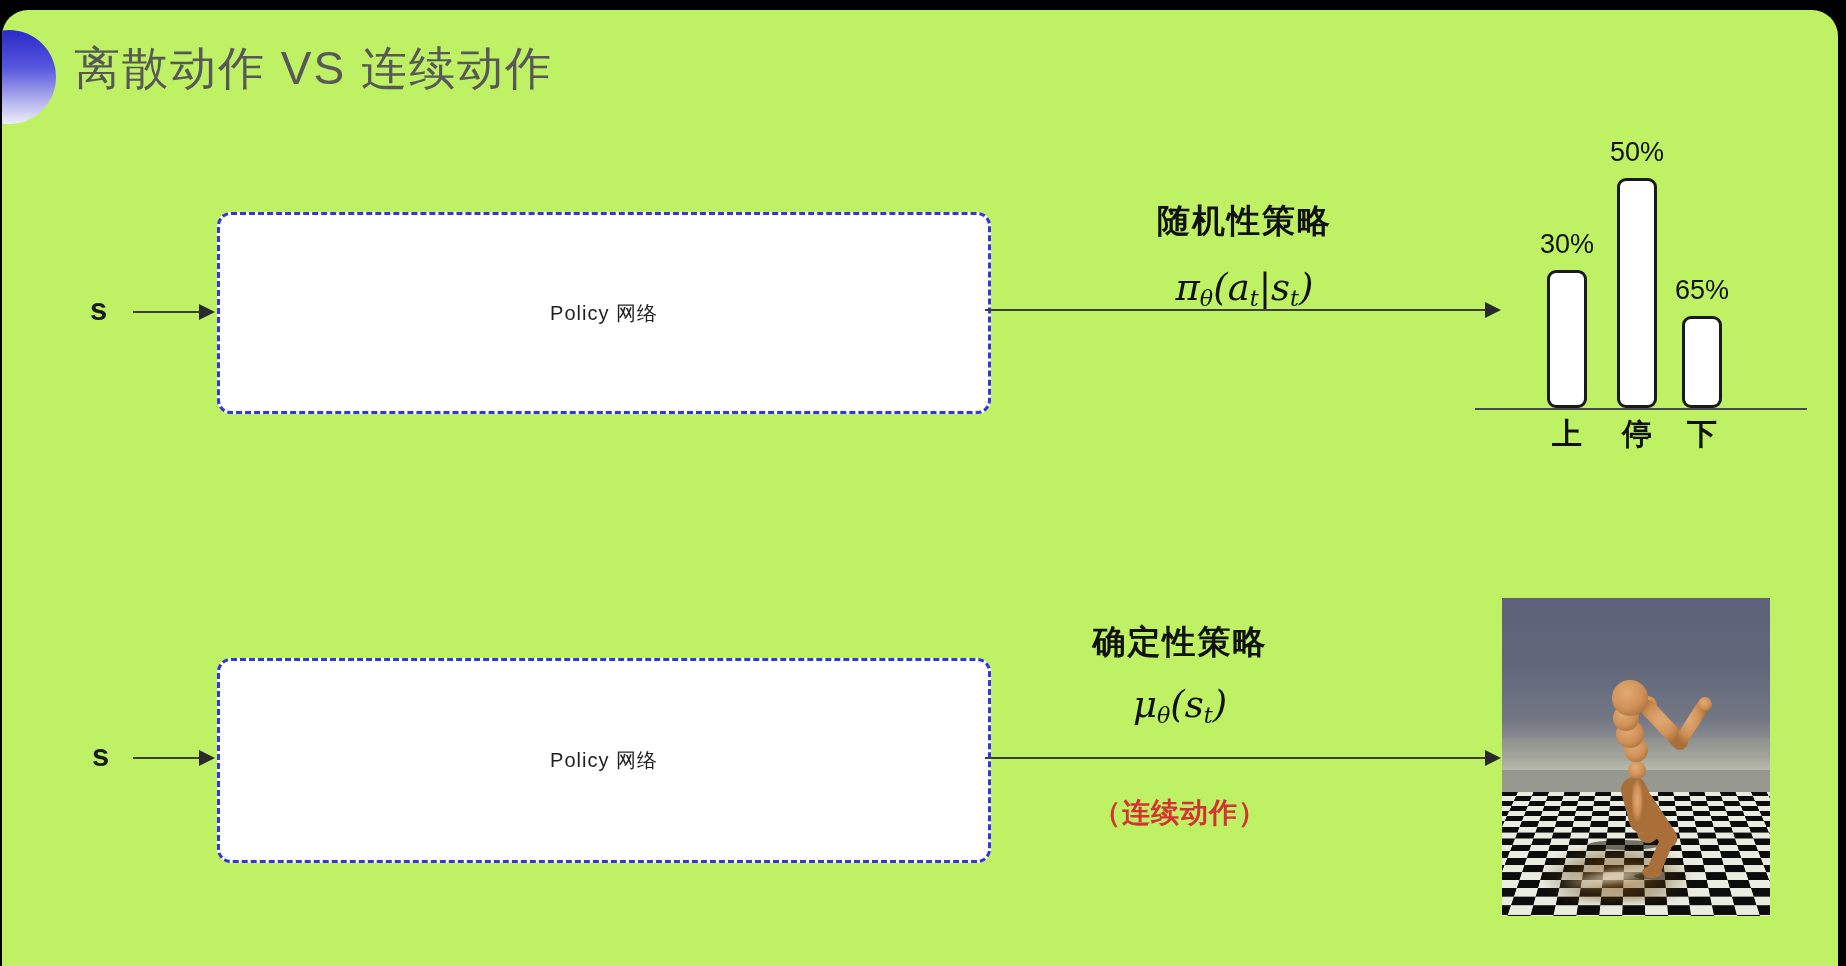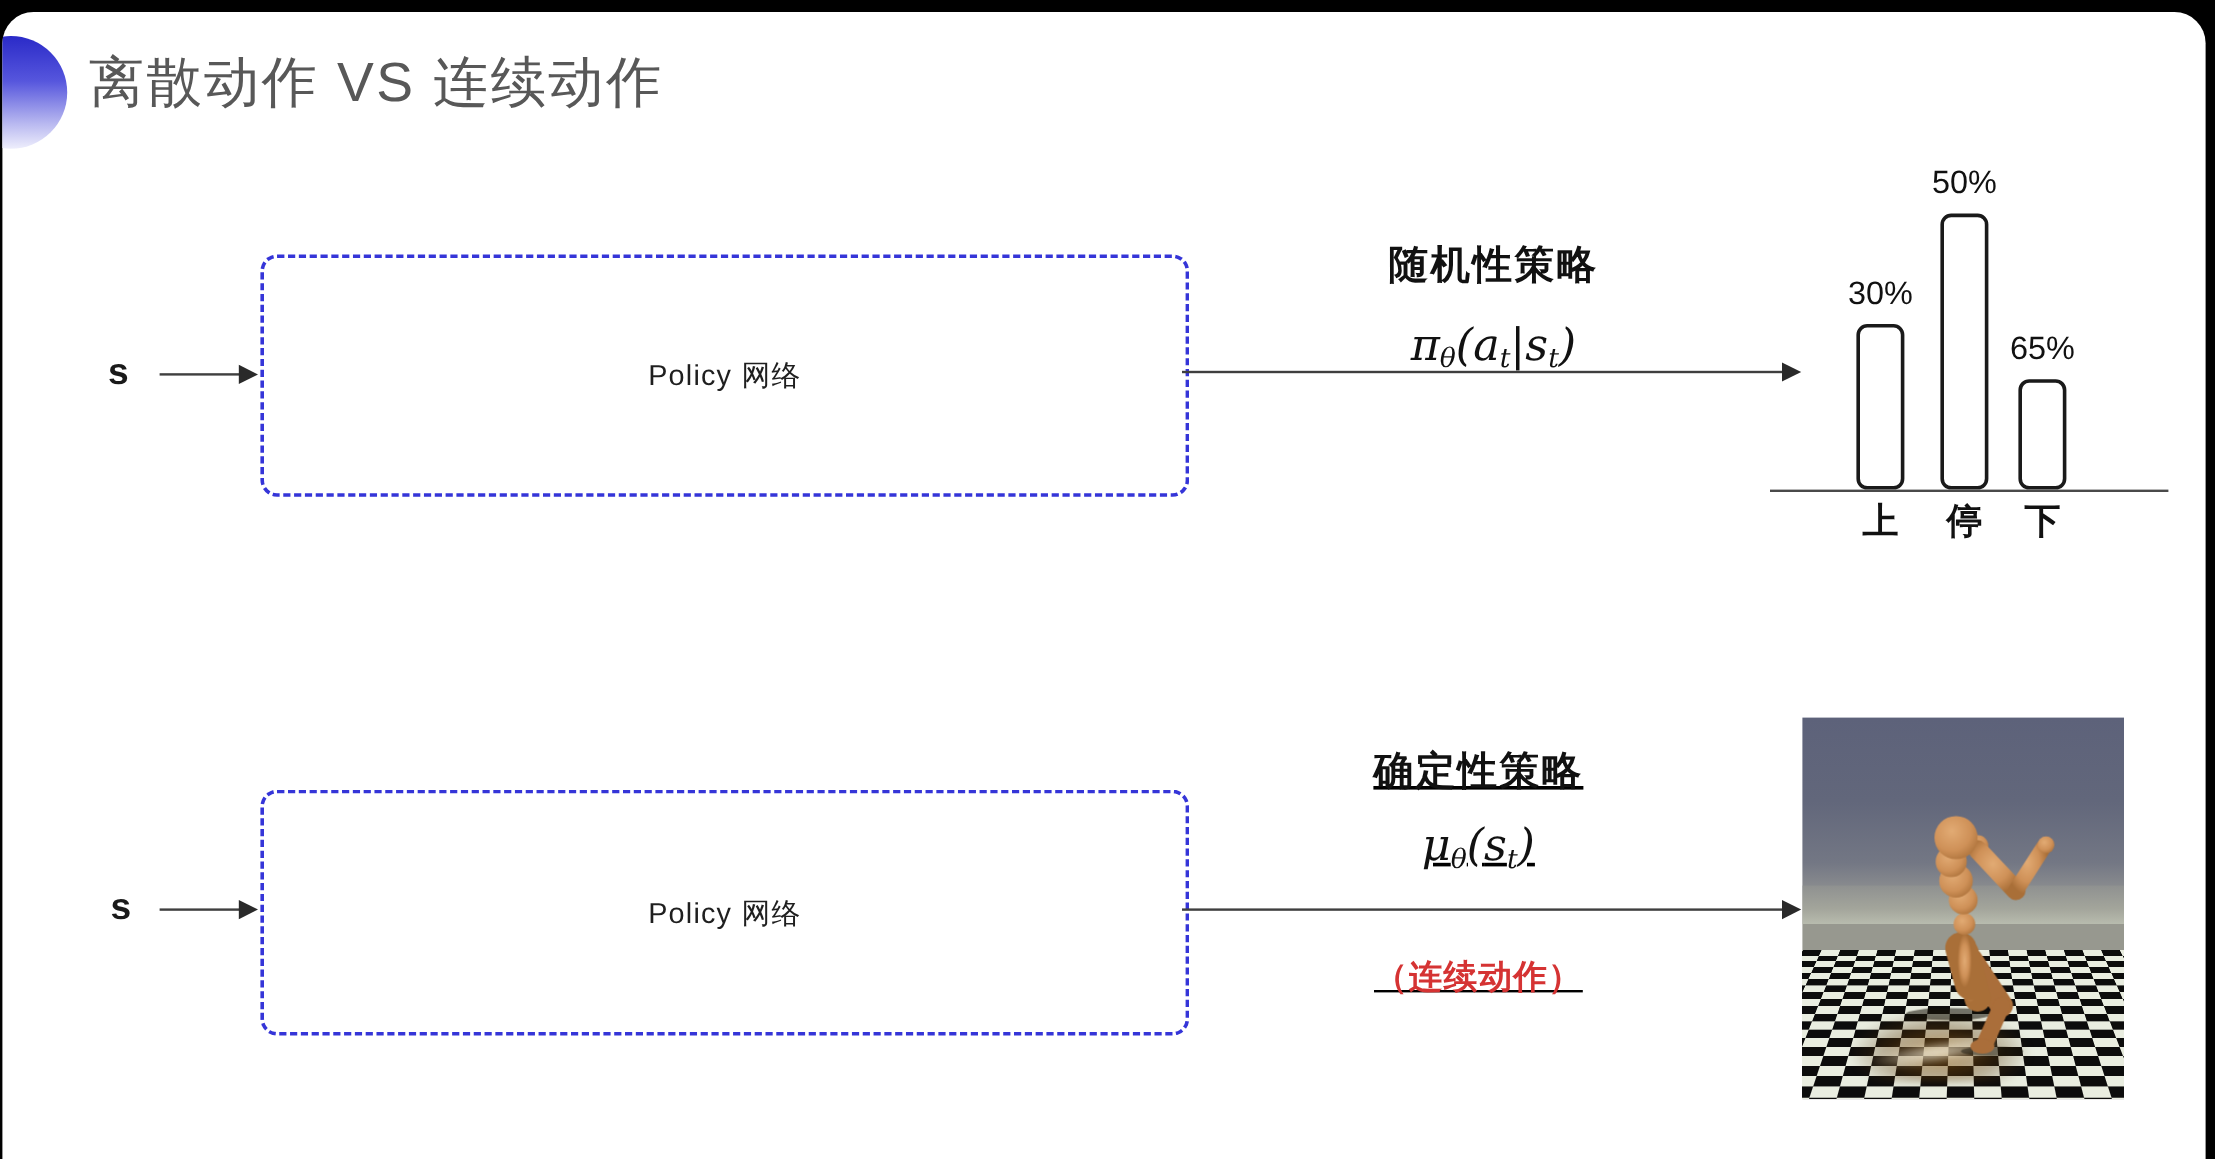--- a/index.html
+++ b/index.html
@@ -1,34 +1,34 @@
 <!DOCTYPE html>
 <html><head>
 <meta charset="utf-8">
 <style>
   html,body{margin:0;padding:0;background:#000;width:1846px;height:966px;overflow:hidden;
     font-family:"Liberation Sans","DejaVu Sans",sans-serif;}
-  .slide{position:absolute;left:2px;top:10px;right:8px;bottom:0;background:#ffffff;
+  .slide{position:absolute;left:2px;top:10px;right:8px;bottom:0;background:#bef264;
     border-radius:26px 26px 0 0;overflow:hidden;}
 
   
   .bullet{position:absolute;left:-40px;top:20px;width:94px;height:94px;border-radius:50%;
     background:linear-gradient(180deg,#2a2ac8 0%,#5656dd 40%,#b9b9f0 78%,#eeeefc 100%);}
   .title{position:absolute;left:72px;top:28px;font-size:46px;color:#585858;
     letter-spacing:2px;font-weight:500;white-space:nowrap;}
 
   
   .s-label{position:absolute;font-size:31px;font-weight:700;color:#1a1a1a;}
   .arrow{position:absolute;height:16px;}
   .arrow .shaft{position:absolute;left:0;top:7px;height:2px;background:#3f3f3f;}
   .arrow .head{position:absolute;top:0;width:0;height:0;
     border-left:16px solid #2a2a2a;border-top:8px solid transparent;border-bottom:8px solid transparent;}
   .policy-box{position:absolute;border:3px dashed #3535d8;border-radius:14px;background:#fff;
     display:flex;align-items:center;justify-content:center;}
-  .policy-box .box-label{font-size:24px;color:#1f1f1f;letter-spacing:1px;}
+  .policy-box .box-label{font-size:20px;color:#1f1f1f;letter-spacing:1px;}
 
   .policy-text{position:absolute;text-align:center;}
   .policy-type{font-size:33px;font-weight:600;color:#111;letter-spacing:2px;}
   .formula{font-family:"DejaVu Serif","Liberation Serif",serif;font-style:italic;
     font-size:37px;color:#111;}
   .formula .sub{font-size:0.6em;vertical-align:-0.28em;}
   .red-caption{font-size:28px;font-weight:600;color:#d53333;letter-spacing:1px;}
 
   
   .chart{position:absolute;left:1473px;top:90px;width:332px;height:310px;}
@@ -113,21 +113,21 @@
 
   <div class="policy-box" style="left:215px;top:648px;width:768px;height:199px;">
     <span class="box-label">Policy 网络</span>
   </div>
 
   <div class="arrow" style="left:983px;top:740px;width:518px;">
     <span class="shaft" style="width:502px;"></span>
     <span class="head" style="left:500px;"></span>
   </div>
 
-  <div class="policy-text" style="left:1080px;top:610px;width:300px;text-decoration:underline;">
+  <div class="policy-text" style="left:1028px;top:610px;width:300px;">
     <div class="policy-type">确定性策略</div>
     <div class="formula" style="margin-top:18px;">
       <span>μ</span><span class="sub">θ</span><span>(</span><span>s</span><span class="sub">t</span><span>)</span>
     </div>
     <div class="red-caption" style="margin-top:66px;">（连续动作）</div>
   </div>
 
   <div class="scene">
     <div class="horizon-band"></div>
     <div class="checker"></div>

